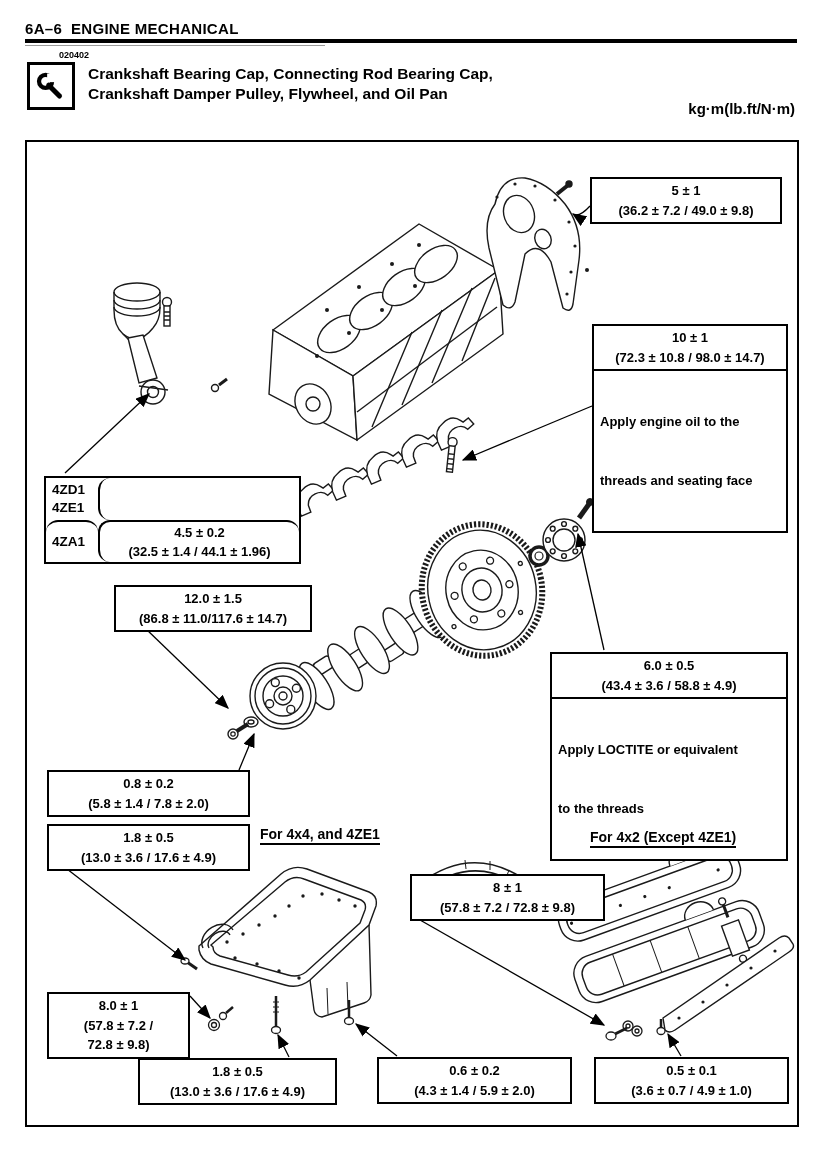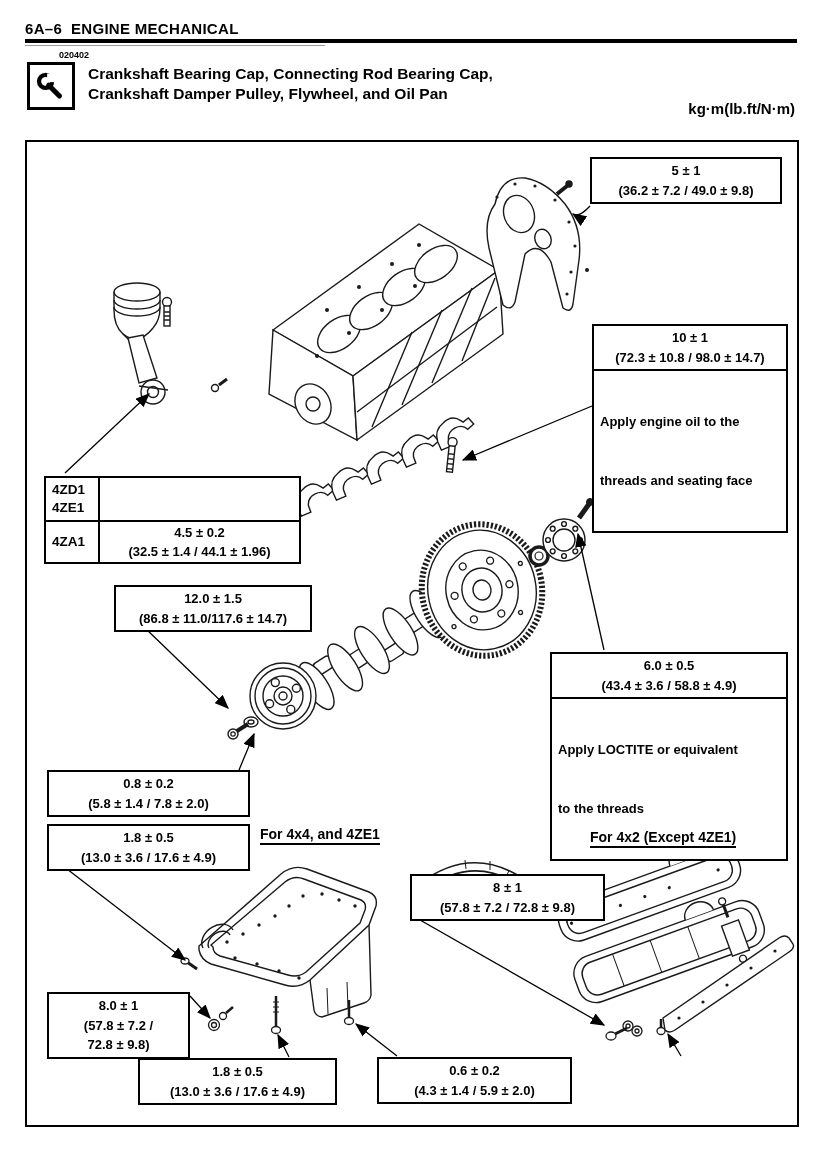--- a/index.html
+++ b/index.html
@@ -18,21 +18,21 @@
   .frame svg{position:absolute;left:0;top:0;pointer-events:none;}
   .spec{position:absolute;border:2px solid #000;background:#fff;text-align:center;
         font-weight:bold;font-size:13px;line-height:1.5;padding:2px 2px;box-sizing:border-box;
         white-space:nowrap;}
   .spec .ln{display:block;}
   .spec-note{border-top:2px solid #000;text-align:left;padding:2px 6px;margin:2px -2px -2px -2px;white-space:pre;}
   .sec-label{position:absolute;font-size:14px;font-weight:bold;border-bottom:2px solid #000;
              padding-bottom:1px;white-space:nowrap;background:#fff;}
   .tbl{position:absolute;left:17px;top:334px;width:253px;border:2px solid #000;background:#fff;
        display:grid;grid-template-columns:52px 1fr;font-weight:bold;}
-  .tbl .cell{display:flex;flex-direction:column;justify-content:center;min-height:42px;box-sizing:border-box;}
+  .tbl .cell{display:flex;flex-direction:column;justify-content:center;min-height:42px;box-sizing:border-box;border-radius:12px;}
   .tbl .models{padding-left:6px;font-size:13.5px;line-height:1.35;}
   .tbl .val{text-align:center;font-size:13px;line-height:1.5;border-left:2px solid #000;white-space:nowrap;}
   .tbl .row2{border-top:2px solid #000;}
 </style>
 </head>
 <body>
 
 <div class="sheet">
 
   <div class="hdr-title">6A–6  ENGINE MECHANICAL</div>
@@ -330,21 +330,21 @@
         <path d="M577,508 L551,392" marker-end="url(#arr)"></path>
         <path d="M40,727 L158,818" marker-end="url(#arr)"></path>
         <path d="M163,854 L183,876" marker-end="url(#arr)"></path>
         <path d="M262,915 L251,893" marker-end="url(#arr)"></path>
         <path d="M370,914 L329,882" marker-end="url(#arr)"></path>
         <path d="M654,914 L641,892" marker-end="url(#arr)"></path>
         <path d="M386,774 L577,883" marker-end="url(#arr)"></path>
       </g>
     </svg>
 
-    <div class="spec" style="left:563px;top:15px;width:192px;">
+    <div class="spec" style="left:563px;top:35px;width:192px;">
       <span class="ln">5 ± 1</span>
       <span class="ln">(36.2 ± 7.2 / 49.0 ± 9.8)</span>
     </div>
 
     <div class="spec" style="left:565px;top:182px;width:196px;">
       <span class="ln">10 ± 1</span>
       <span class="ln">(72.3 ± 10.8 / 98.0 ± 14.7)</span>
       <div class="spec-note">
         <span class="ln">Apply engine oil to the</span>
         <span class="ln">threads and seating face</span>
@@ -408,15 +408,19 @@
     <div class="spec" style="left:111px;top:916px;width:199px;">
       <span class="ln">1.8 ± 0.5</span>
       <span class="ln">(13.0 ± 3.6 / 17.6 ± 4.9)</span>
     </div>
 
     <div class="spec" style="left:350px;top:915px;width:195px;">
       <span class="ln">0.6 ± 0.2</span>
       <span class="ln">(4.3 ± 1.4 / 5.9 ± 2.0)</span>
     </div>
 
+    <div class="spec" style="left:567px;top:915px;width:195px;">
+      <span class="ln">0.5 ± 0.1</span>
+      <span class="ln">(3.6 ± 0.7 / 4.9 ± 1.0)</span>
+    </div>
 
   </div>
 </div>
 
 </body></html>

